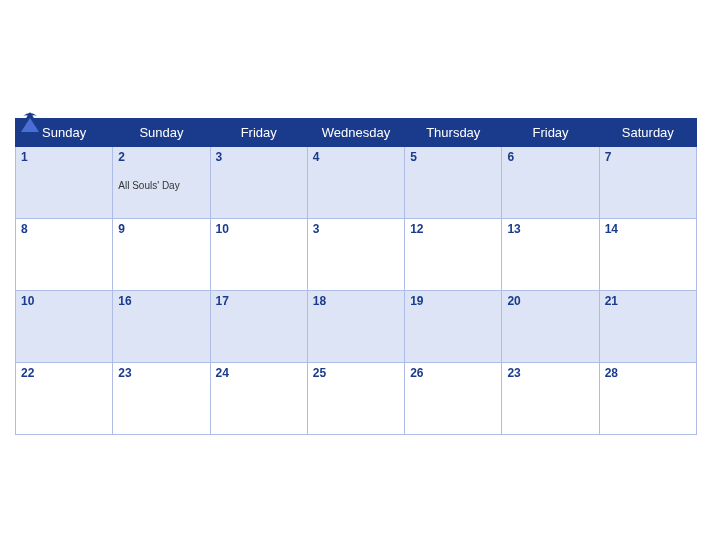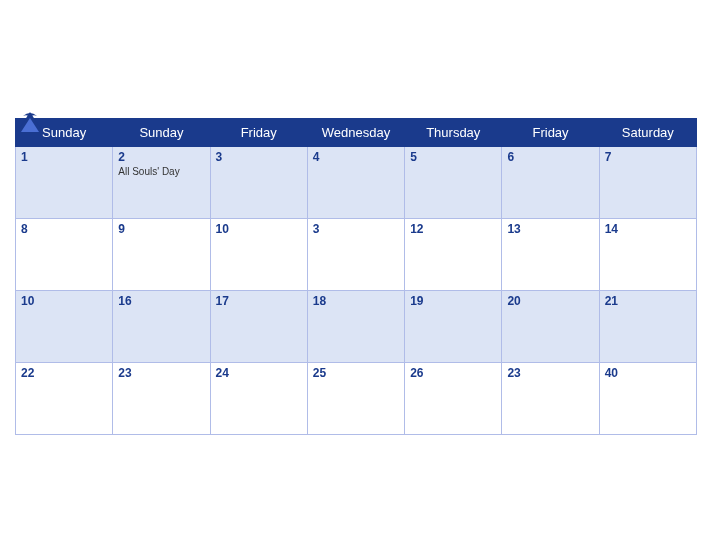--- a/index.html
+++ b/index.html
@@ -90,21 +90,21 @@
     .day-number {
       font-size: 12px;
       color: #1a3a8c;
       font-weight: bold;
       display: block;
     }
     .holiday-name {
       font-size: 10px;
       color: #333;
       display: block;
-      margin-top: 2px;
+      margin-top: 16px;
     }
     .empty-cell {
       background-color: inherit;
     }
   </style>
 </head>
 <body>
 
 <div class="calendar-wrapper">
   <div class="calendar-header">
@@ -224,18 +224,18 @@
           <td>
             <span class="day-number">25</span>
           </td>
           <td>
             <span class="day-number">26</span>
           </td>
           <td>
             <span class="day-number">23</span>
           </td>
           <td>
-            <span class="day-number">40</span>
+            <span class="day-number">28</span>
           </td>
         </tr>
       </tbody>
   </table>
 </div>
 
 </body></html>

